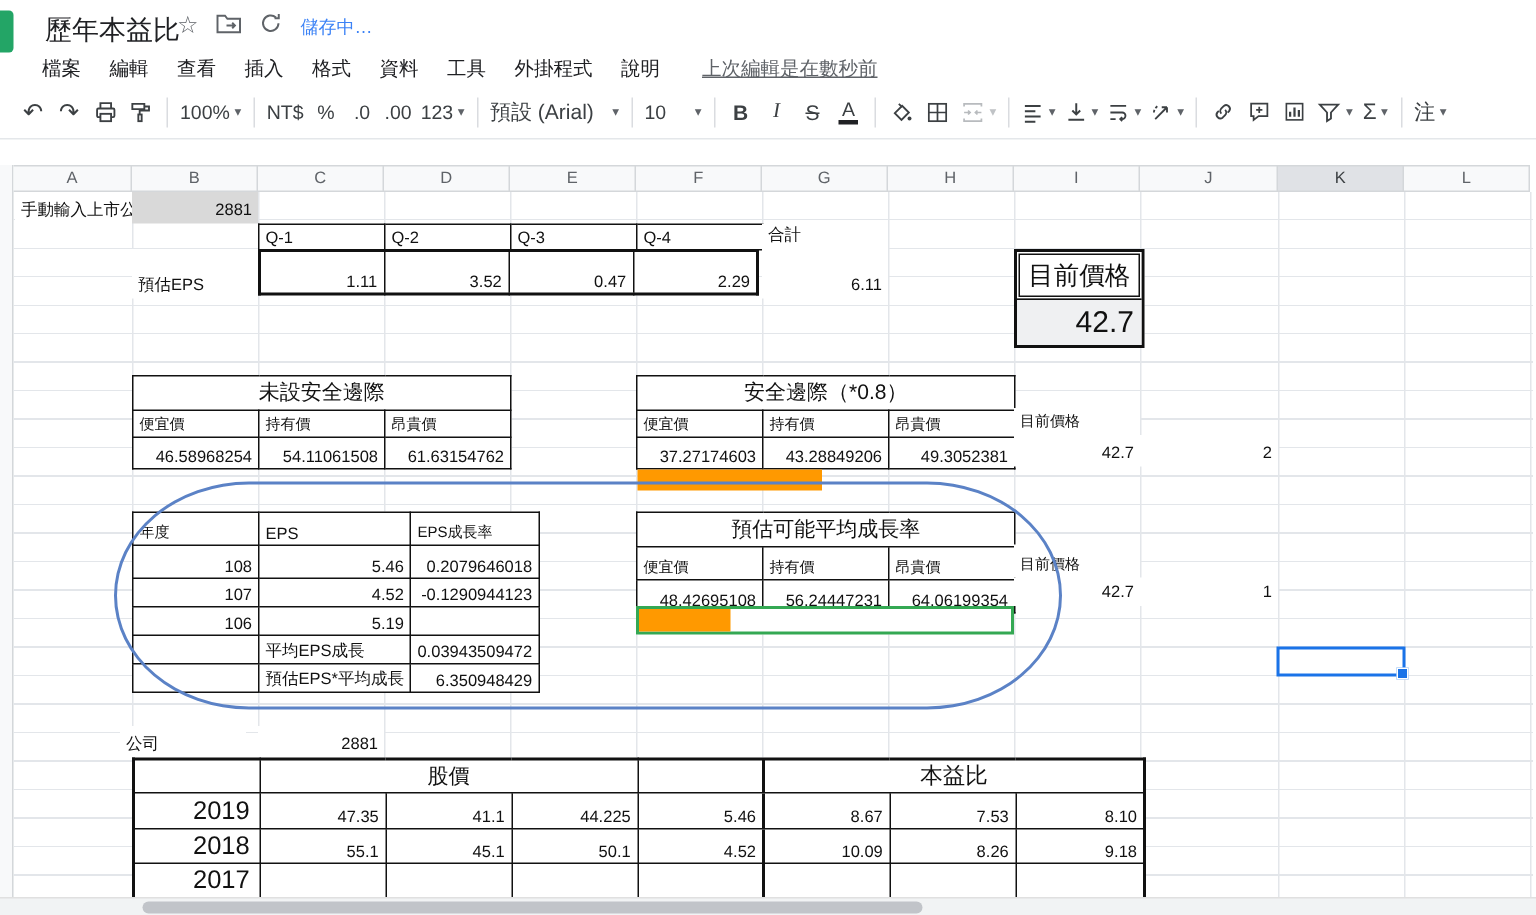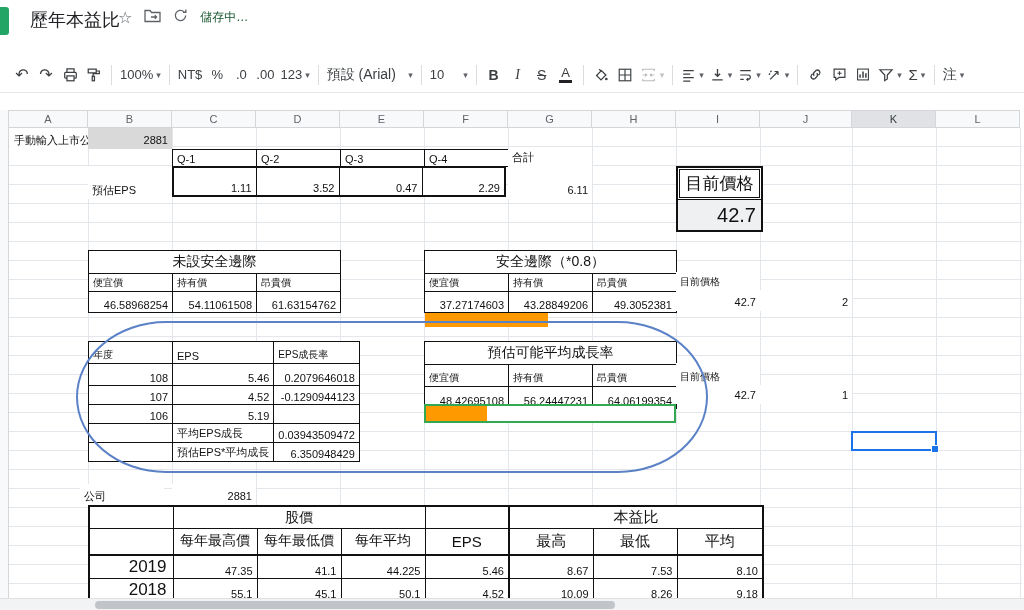--- a/index.html
+++ b/index.html
@@ -5,21 +5,21 @@
   html,body{margin:0;padding:0;background:#fff;}
   .app{position:relative;width:1024px;height:610px;overflow:hidden;background:#fff;
        font-family:"Liberation Sans","DejaVu Sans",sans-serif;color:#202124;}
 
   
   .topbar{position:absolute;left:0;top:0;width:100%;height:34px;display:flex;align-items:center;}
   .logo{position:absolute;left:-13px;top:7px;width:22px;height:28px;background:#23a566;border-radius:3px;}
   .doctitle{position:absolute;left:30px;top:8px;font-size:18px;color:#202124;white-space:nowrap;}
   .titleicons{position:absolute;left:118px;top:8px;display:flex;align-items:center;gap:12px;color:#5f6368;}
   .titleicons .gl{font-size:16px;line-height:18px;}
-  .savetxt{font-size:12px;color:#14532d;}
+  .savetxt{font-size:12px;color:#3b82f6;}
   .menubar{position:absolute;left:25px;top:36px;display:flex;align-items:center;gap:13px;font-size:13px;color:#202124;}
   .menubar .mi{padding:1px 3px;border-radius:3px;white-space:nowrap;}
   .lastedit{margin-left:12px;font-size:13px;color:#5f6368;text-decoration:underline;white-space:nowrap;}
 
   
   .toolbar{position:absolute;left:0;top:57px;width:100%;height:36px;display:flex;align-items:center;
            padding-left:10px;box-sizing:border-box;border-bottom:1px solid #e4e7ea;}
   .tb{height:26px;min-width:24px;display:flex;align-items:center;justify-content:center;
       font-size:13px;color:#3c4043;border-radius:2px;padding:0 3px;box-sizing:border-box;white-space:nowrap;}
   .tb svg{display:block;}
@@ -102,20 +102,32 @@
       <span>
         <svg width="15" height="15" viewBox="0 0 16 16" fill="none" stroke="#5f6368" stroke-width="1.4">
           <path d="M13.5 8a5.5 5.5 0 1 1-1.8-4.1"></path>
             <path d="M13.7 1.5v3h-3"></path>
         </svg>
       </span>
       <span class="savetxt">儲存中…</span>
     </div>
   </div>
 
+  <div class="menubar">
+    <span class="mi">檔案</span>
+    <span class="mi">編輯</span>
+    <span class="mi">查看</span>
+    <span class="mi">插入</span>
+    <span class="mi">格式</span>
+    <span class="mi">資料</span>
+    <span class="mi">工具</span>
+    <span class="mi">外掛程式</span>
+    <span class="mi">說明</span>
+    <span class="lastedit">上次編輯是在數秒前</span>
+  </div>
 
   <div class="toolbar">
     <span class="tb" style="font-size:16px">↶</span>
     <span class="tb" style="font-size:16px">↷</span>
     <span class="tb">
       <svg width="17" height="16" viewBox="0 0 18 18" fill="none" stroke="#3c4043" stroke-width="1.4">
         <path d="M5 6V2h8v4"></path>
           <rect x="2.5" y="6" width="13" height="6.5" rx="1"></rect>
           <rect x="5" y="10" width="8" height="5.5" fill="#fff"></rect>
       </svg>
@@ -451,30 +463,20 @@
         <col style="width:84px">
         <col style="width:86px">
     </colgroup>
     <tbody>
         <tr>
       <td style="height:17px"></td>
       <td class="gh" colspan="3">股價</td>
       <td></td>
       <td class="gh2 thL" colspan="3">本益比</td>
     </tr>
-    <tr class="hdr">
-      <td style="height:26px"></td>
-      <td class="gh">每年最高價</td>
-      <td class="gh">每年最低價</td>
-      <td class="gh">每年平均</td>
-      <td class="gh2">EPS</td>
-      <td class="gh2 thL">最高</td>
-      <td class="gh2">最低</td>
-      <td class="gh2">平均</td>
-    </tr>
     <tr>
       <td class="yr" style="height:24px">2019</td>
       <td class="num">47.35</td>
       <td class="num">41.1</td>
       <td class="num">44.225</td>
       <td class="num">5.46</td>
       <td class="num thL">8.67</td>
       <td class="num">7.53</td>
       <td class="num">8.10</td>
     </tr>

